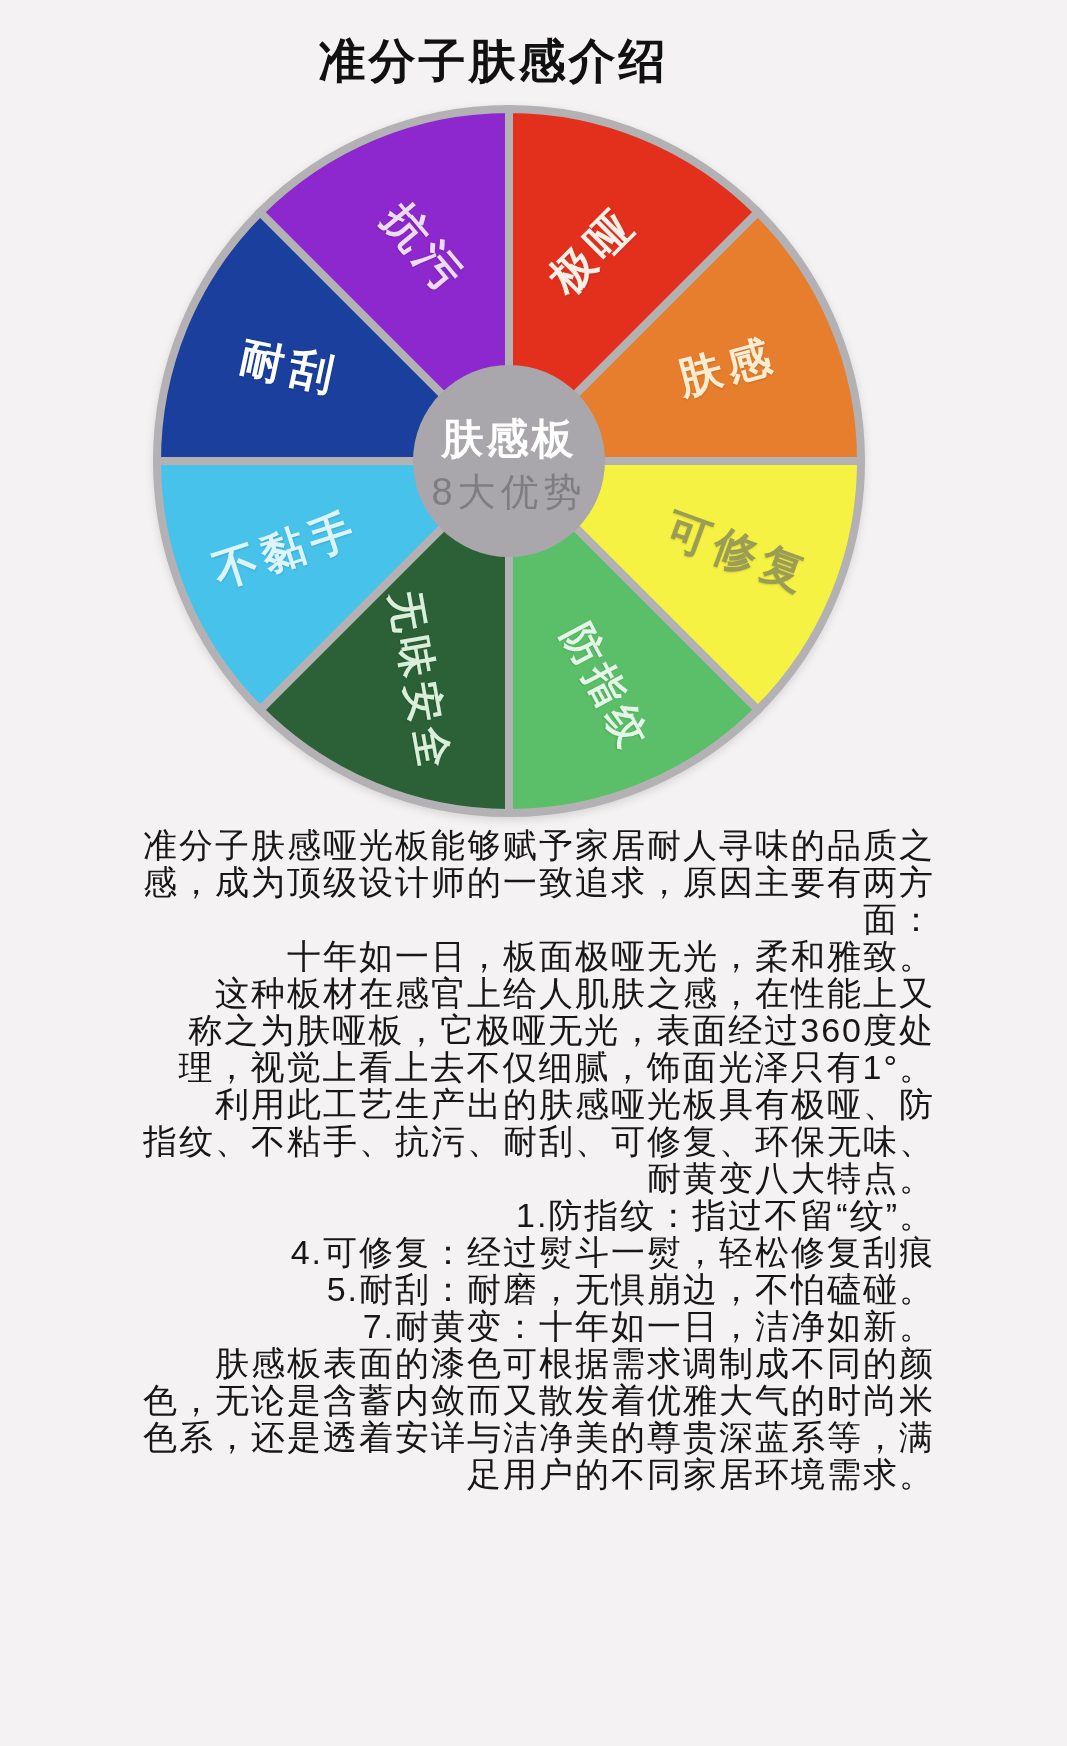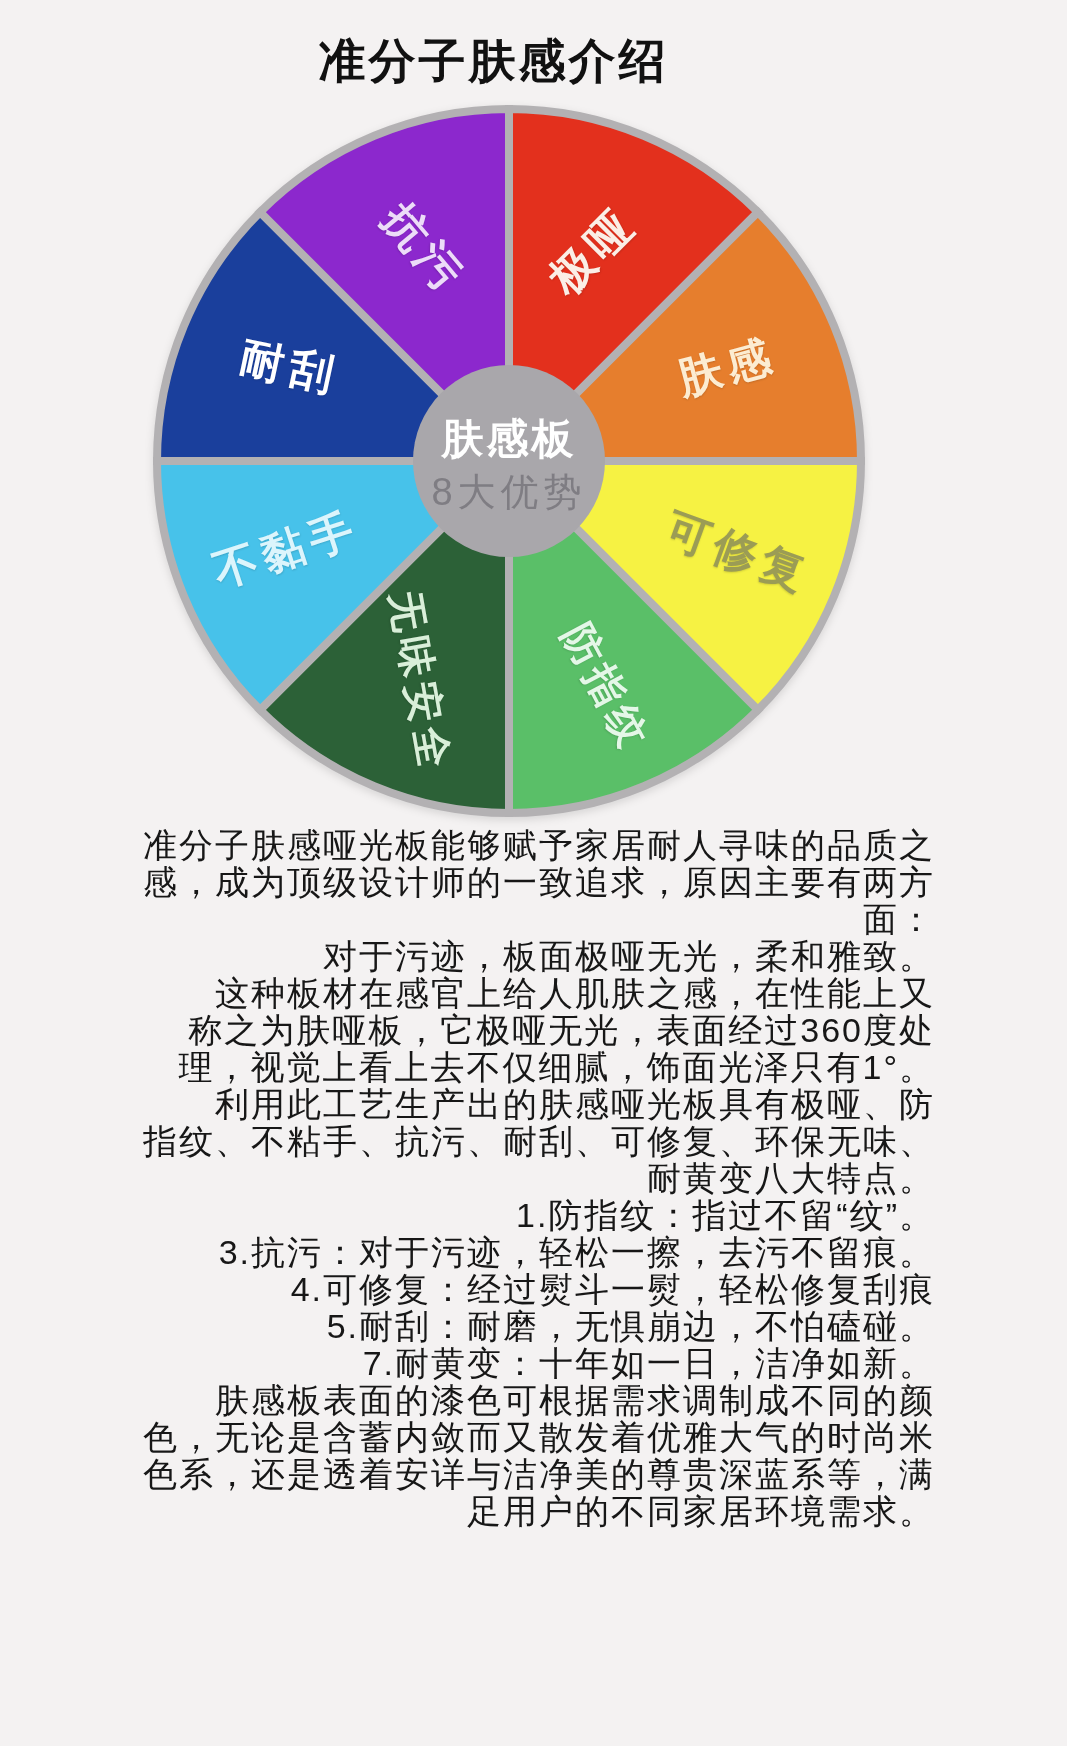--- a/index.html
+++ b/index.html
@@ -61,27 +61,26 @@
         <text transform="translate(140.1 270.9) rotate(12)" text-anchor="middle" dominant-baseline="middle" fill="#ffffff" font-size="44" class="seg-label">耐刮</text>
         <text transform="translate(272.7 151.4) rotate(50)" text-anchor="middle" dominant-baseline="middle" fill="#ecdcf8" font-size="44" class="seg-label">抗污</text>
         <text x="360" y="354" text-anchor="middle" fill="#ffffff" font-size="42" class="center-title">肤感板</text>
         <text x="360" y="406" text-anchor="middle" fill="#7f7d83" font-size="38" class="center-sub">8大优势</text>
       </svg>
   </div>
 
   <div class="body-text">
     <div id="intro-container">
         <p class="para">准分子肤感哑光板能够赋予家居耐人寻味的品质之感，成为顶级设计师的一致追求，原因主要有两方面：</p>
-        <p class="para">对于污迹，板面极哑无光，柔和雅致。</p>
+        <p class="para">十年如一日，板面极哑无光，柔和雅致。</p>
         <p class="para indent2">这种板材在感官上给人肌肤之感，在性能上又称之为肤哑板，它极哑无光，表面经过360度处理，视觉上看上去不仅细腻，饰面光泽只有1°。</p>
         <p class="para indent2">利用此工艺生产出的肤感哑光板具有极哑、防指纹、不粘手、抗污、耐刮、可修复、环保无味、耐黄变八大特点。</p>
       </div>
     <div id="features-container">
         <p class="para feat">1.防指纹：指过不留“纹”。</p>
-        <p class="para feat">3.抗污：对于污迹，轻松一擦，去污不留痕。</p>
         <p class="para feat">4.可修复：经过熨斗一熨，轻松修复刮痕</p>
         <p class="para feat">5.耐刮：耐磨，无惧崩边，不怕磕碰。</p>
         <p class="para feat">7.耐黄变：十年如一日，洁净如新。</p>
       </div>
     <p class="para indent2">肤感板表面的漆色可根据需求调制成不同的颜色，无论是含蓄内敛而又散发着优雅大气的时尚米色系，还是透着安详与洁净美的尊贵深蓝系等，满足用户的不同家居环境需求。</p>
   </div>
 
 </div>
 
 </body></html>

